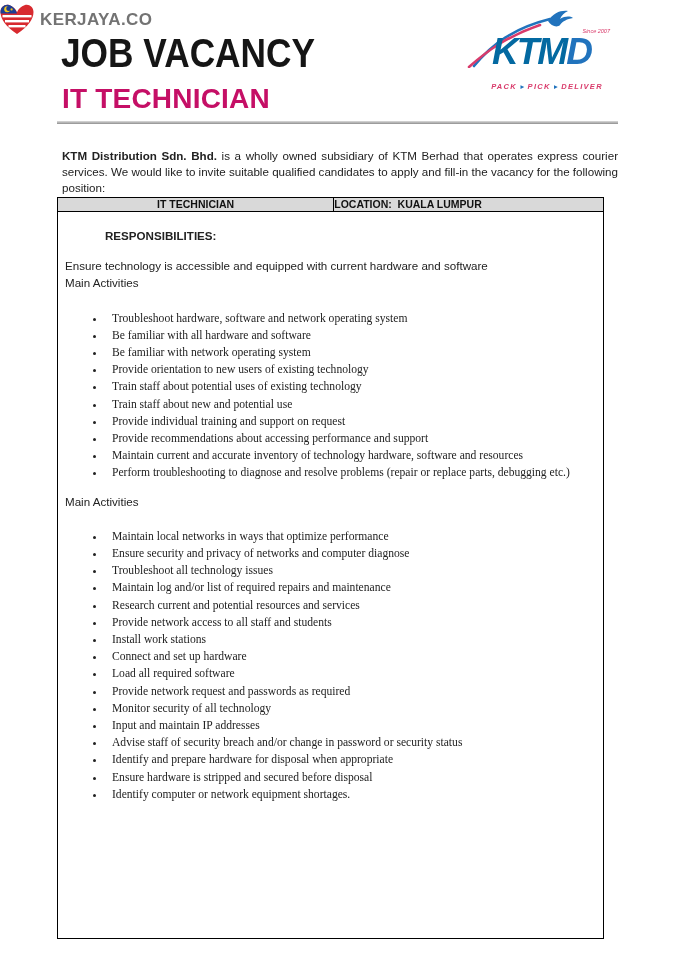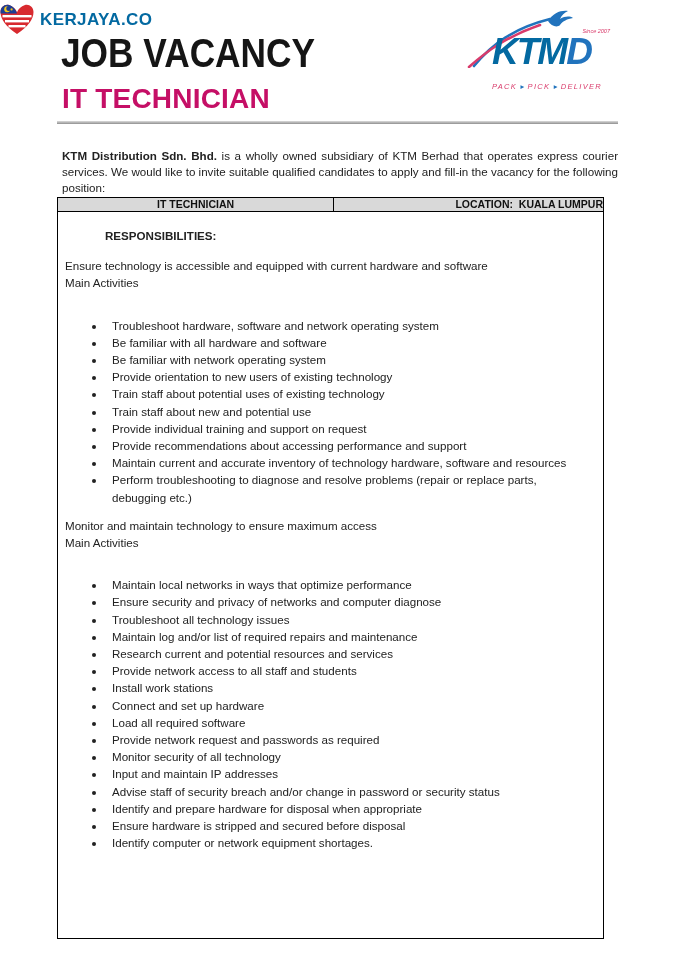--- a/index.html
+++ b/index.html
@@ -3,21 +3,21 @@
 <meta charset="utf-8">
 <style>
   html,body{margin:0;padding:0;}
   body{
     width:678px;height:960px;position:relative;background:#ffffff;
     font-family:"Liberation Sans","DejaVu Sans",sans-serif;color:#1a1a1a;
     overflow:hidden;
   }
   
   .kerjaya-logo{position:absolute;left:-2px;top:3px;display:flex;align-items:center;gap:4px;}
-  .kerjaya-logo .brand-text{font-size:17px;font-weight:bold;color:#0369a1;letter-spacing:.4px;}
+  .kerjaya-logo .brand-text{font-size:17px;font-weight:bold;color:#737373;letter-spacing:.4px;}
   
   .page-title{
     position:absolute;left:61px;top:30px;font-size:41px;font-weight:bold;color:#151515;
     line-height:46px;transform:scaleX(.86);transform-origin:left center;white-space:nowrap;
   }
   .page-subtitle{
     position:absolute;left:62px;top:84px;font-size:28px;font-weight:bold;color:#c50f66;
     line-height:30px;white-space:nowrap;letter-spacing:.2px;
   }
   .header-divider{
@@ -29,44 +29,44 @@
   .ktmd-swoosh{position:absolute;left:0;top:2px;}
   .ktmd-wordmark{
     position:absolute;left:26px;top:24px;font-size:37px;font-weight:bold;font-style:italic;
     letter-spacing:-2px;line-height:40px;white-space:nowrap;
   }
   .ktmd-wordmark .ktm{color:#0369a1;}
   .ktmd-wordmark .d{color:#2173bd;}
   .ktmd-since{position:absolute;right:18px;top:20px;font-size:5.5px;font-style:italic;color:#d93b6b;}
   .ktmd-tagline{
     position:absolute;left:0;top:74px;width:100%;text-align:center;
-    font-size:7.5px;font-weight:normal;font-style:italic;letter-spacing:1.3px;color:#d93b6b;white-space:nowrap;
+    font-size:7.5px;font-weight:bold;font-style:italic;letter-spacing:1.3px;color:#d93b6b;white-space:nowrap;
   }
   .ktmd-tagline .arrow{color:#2173bd;font-style:normal;letter-spacing:0;}
   
   .intro-paragraph{
     position:absolute;left:62px;top:136px;width:556px;
     font-size:11.6px;line-height:16px;text-align:justify;color:#222;
   }
   .intro-paragraph .b{font-weight:bold;}
   
   .job-table{position:absolute;left:57px;top:197px;width:547px;}
   .job-table-head{
     display:flex;background:#d9d9d9;border:1px solid #000;height:13px;
     font-size:10.5px;font-weight:bold;line-height:13px;color:#111;
   }
   .job-table-head .cell1{width:50.5%;border-right:1px solid #000;text-align:center;}
-  .job-table-head .cell2{flex:1;text-align:right;white-space:pre-wrap;}
+  .job-table-head .cell2{flex:1;text-align:left;white-space:pre-wrap;}
   .job-table-body{
     border:1px solid #000;border-top:none;height:727px;box-sizing:border-box;
     padding:15px 12px 0 7px;font-size:11.6px;line-height:17.2px;color:#222;
   }
   .resp-label{font-weight:bold;margin:0 0 13px 0;padding-left:40px;}
   .section p{margin:0;}
-  .section ul{margin:25px 0 11px 0;padding-left:41px;}
+  .section ul{margin:18px 0 11px 0;padding-left:41px;font-family:Liberation Serif, serif;}
   .section li{padding-left:6px;}
 </style>
 </head>
 <body>
 
 <div class="kerjaya-logo">
   <svg width="38" height="33" viewBox="0 0 38 33">
     <path d="M19,31 C8,24 2.5,16 2.5,9 C2.5,3.8 7,0.8 11,2 C15,3.2 18,6.2 19,9.2 C20,6.2 23,3.2 27,2 C31,0.8 35.5,3.8 35.5,9 C35.5,16 30,24 19,31 Z" fill="#d82a2f"></path>
     <rect x="4.5" y="12" width="29" height="2.4" fill="#ffffff"></rect>
     <rect x="7" y="17" width="24" height="2.4" fill="#ffffff"></rect>
@@ -123,21 +123,20 @@
           <li>Train staff about potential uses of existing technology</li>
           <li>Train staff about new and potential use</li>
           <li>Provide individual training and support on request</li>
           <li>Provide recommendations about accessing performance and support</li>
           <li>Maintain current and accurate inventory of technology hardware, software and resources</li>
           <li>Perform troubleshooting to diagnose and resolve problems (repair or replace parts, debugging etc.)</li>
         </ul>
     </div>
 
     <div class="section">
-      <p>Monitor and maintain technology to ensure maximum access</p>
       <p>Main Activities</p>
       <ul>
           <li>Maintain local networks in ways that optimize performance</li>
           <li>Ensure security and privacy of networks and computer diagnose</li>
           <li>Troubleshoot all technology issues</li>
           <li>Maintain log and/or list of required repairs and maintenance</li>
           <li>Research current and potential resources and services</li>
           <li>Provide network access to all staff and students</li>
           <li>Install work stations</li>
           <li>Connect and set up hardware</li>

